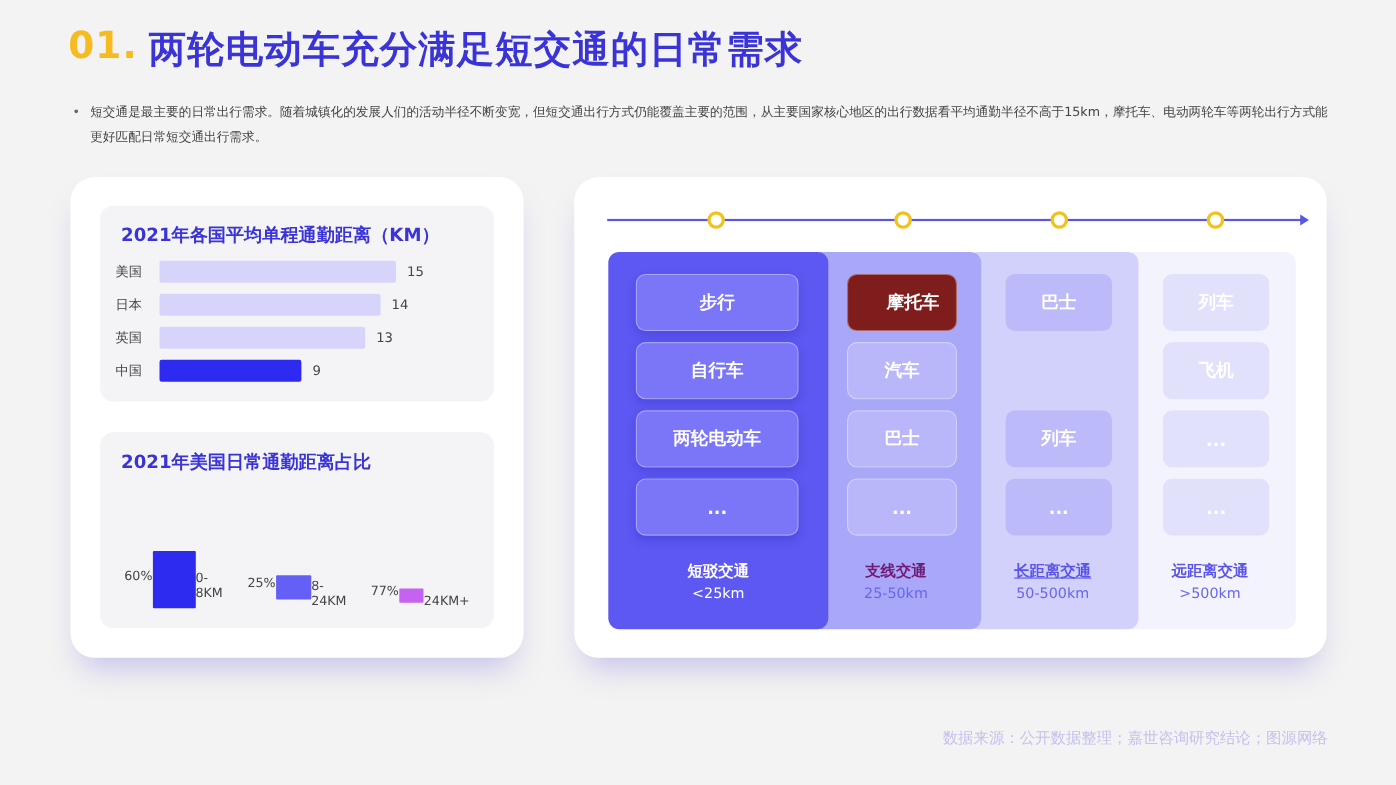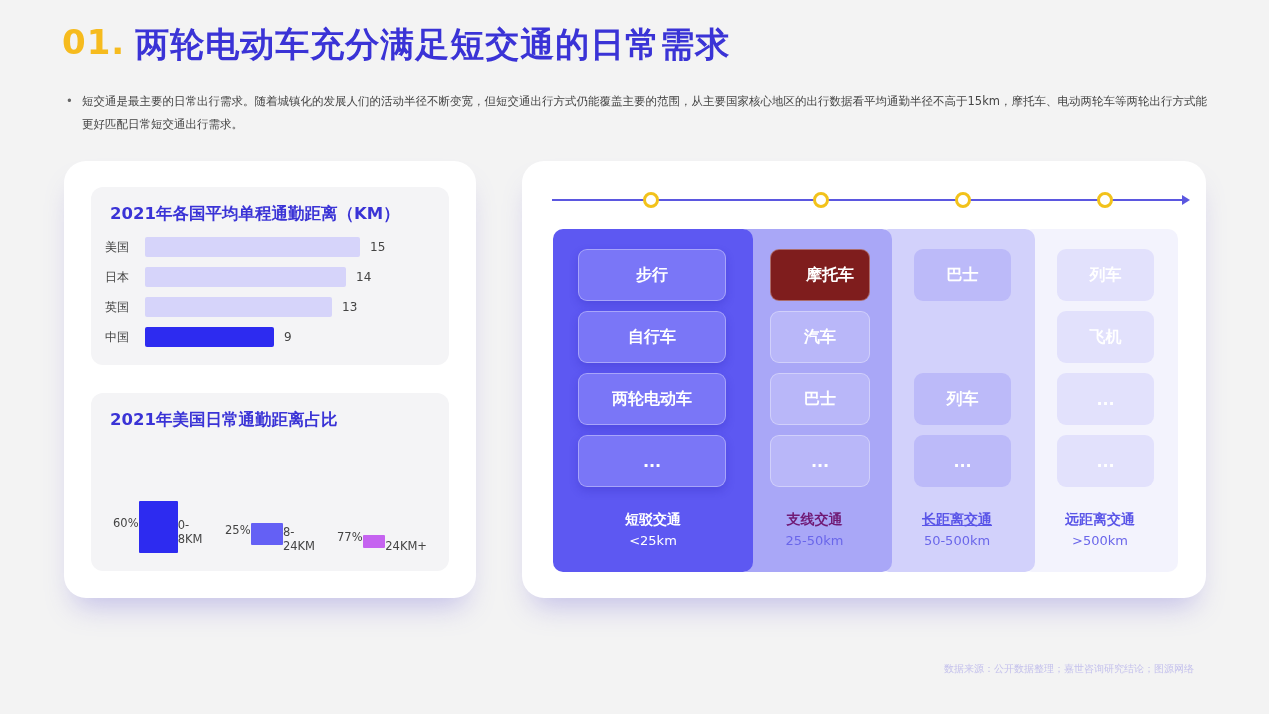--- a/index.html
+++ b/index.html
@@ -75,22 +75,22 @@
     }
     .col-name {
       position: absolute; left: 0; right: 0; top: 282px; text-align: center;
       font-size: 14px; font-weight: bold;
     }
     .col-range {
       position: absolute; left: 0; right: 0; top: 304px; text-align: center;
       font-size: 13px;
     }
     .footer {
-      position: absolute; right: 75px; top: 662px;
-      font-size: 10px; color: #c4c1ec;
+      position: absolute; right: 62px; top: 662px;
+      font-size: 14px; color: #c4c1ec;
     }
   </style>
 </head>
 <body>
 
 <div class="title">
   <span class="num">01.</span>
   <span class="text">两轮电动车充分满足短交通的日常需求</span>
 </div>
 

